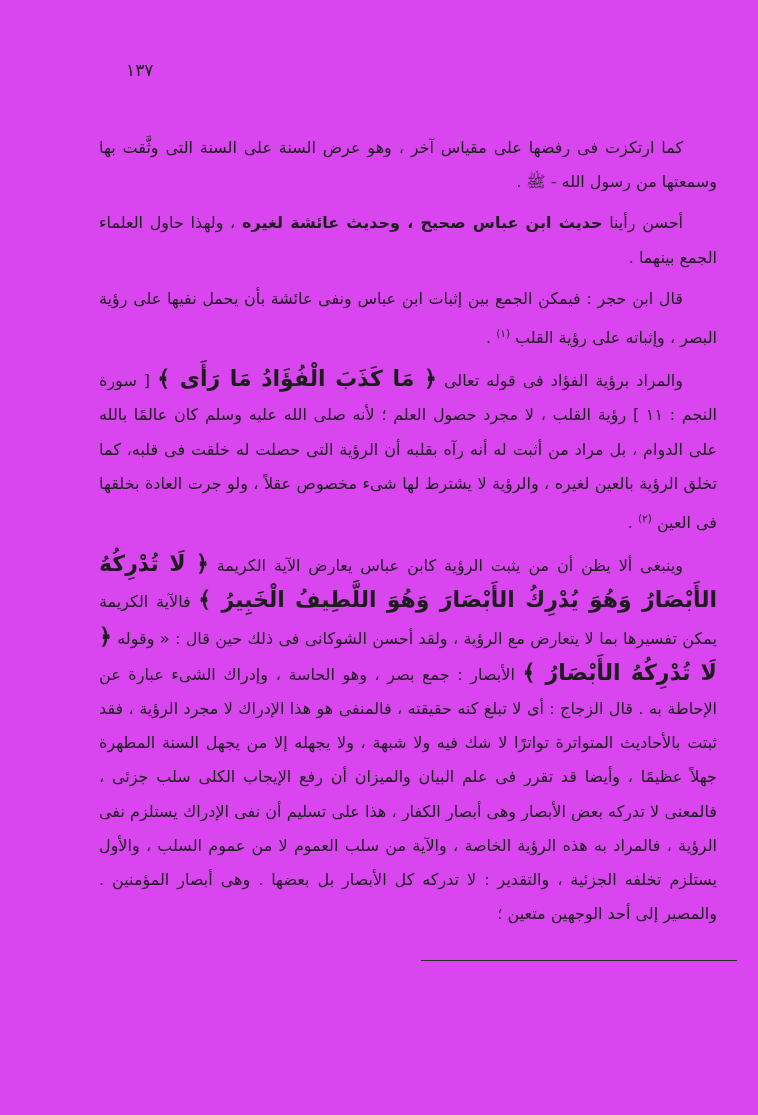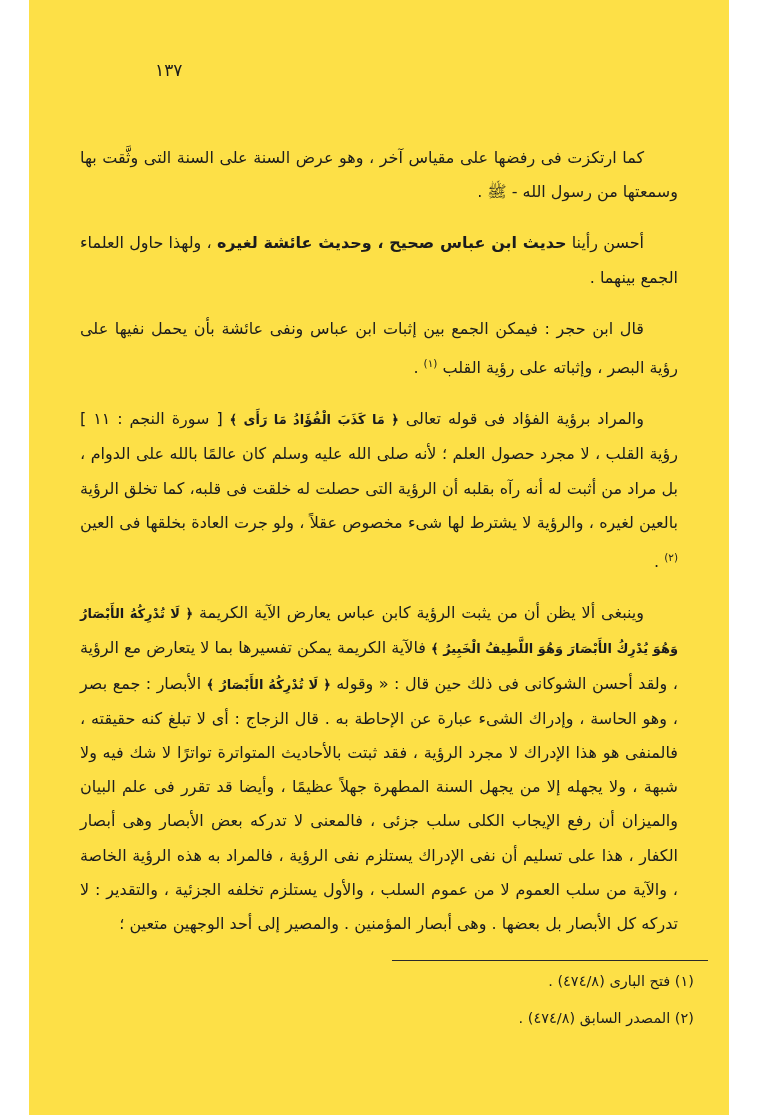--- a/index.html
+++ b/index.html
@@ -4,24 +4,24 @@
 <style>
   * { box-sizing: border-box; }
   html, body {
     margin: 0;
     padding: 0;
     background: #ffffff;
     font-family: "DejaVu Sans", sans-serif;
   }
   .page {
     position: relative;
-    width: 700px;
+    width: 758px;
     height: 1115px;
     margin: 0 auto;
-    background: #fde047;
+    background: #d946ef;
     color: #1c1c1c;
     overflow: hidden;
   }
   .page-number {
     position: absolute;
     top: 60px;
     left: 126px;
     font-size: 17px;
     letter-spacing: 1px;
     direction: rtl;
@@ -30,28 +30,28 @@
     position: absolute;
     top: 124px;
     right: 34px;
     width: 632px;
     direction: rtl;
     text-align: justify;
     font-size: 16px;
     line-height: 34.2px;
   }
   .body-text p {
-    margin: 17px;
+    margin: 7px;
     text-indent: 34px;
   }
   .run-normal { font-weight: normal; }
   .run-bold { font-weight: bold; }
   .run-quran {
     font-weight: bold;
-    font-size: 13px;
+    font-size: 22px;
     letter-spacing: 0.5px;
   }
   .run-sup {
     font-size: 10.5px;
     vertical-align: 6px;
     font-weight: normal;
   }
   .footnotes {
     position: absolute;
     top: 960px;
@@ -85,19 +85,15 @@
         <p><span class="run-normal">كما ارتكزت فى رفضها على مقياس آخر ، وهو عرض السنة على السنة التى وثَّقت بها وسمعتها من رسول الله - ﷺ .</span></p>
         <p><span class="run-normal">أحسن رأينا </span><span class="run-bold">حديث ابن عباس صحيح ، وحديث عائشة لغيره</span><span class="run-normal"> ، ولهذا حاول العلماء الجمع بينهما .</span></p>
         <p><span class="run-normal">قال ابن حجر : فيمكن الجمع بين إثبات ابن عباس ونفى عائشة بأن يحمل نفيها على رؤية البصر ، وإثباته على رؤية القلب </span><span class="run-sup">(١)</span><span class="run-normal"> .</span></p>
         <p><span class="run-normal">والمراد برؤية الفؤاد فى قوله تعالى </span><span class="run-quran">﴿ مَا كَذَبَ الْفُؤَادُ مَا رَأَى ﴾</span><span class="run-normal"> [ سورة النجم : ١١ ] رؤية القلب ، لا مجرد حصول العلم ؛ لأنه صلى الله عليه وسلم كان عالمًا بالله على الدوام ، بل مراد من أثبت له أنه رآه بقلبه أن الرؤية التى حصلت له خلقت فى قلبه، كما تخلق الرؤية بالعين لغيره ، والرؤية لا يشترط لها شىء مخصوص عقلاً ، ولو جرت العادة بخلقها فى العين </span><span class="run-sup">(٢)</span><span class="run-normal"> .</span></p>
         <p><span class="run-normal">وينبغى ألا يظن أن من يثبت الرؤية كابن عباس يعارض الآية الكريمة </span><span class="run-quran">﴿ لَا تُدْرِكُهُ الأَبْصَارُ وَهُوَ يُدْرِكُ الأَبْصَارَ وَهُوَ اللَّطِيفُ الْخَبِيرُ ﴾</span><span class="run-normal"> فالآية الكريمة يمكن تفسيرها بما لا يتعارض مع الرؤية ، ولقد أحسن الشوكانى فى ذلك حين قال : « وقوله </span><span class="run-quran">﴿ لَا تُدْرِكُهُ الأَبْصَارُ ﴾</span><span class="run-normal"> الأبصار : جمع بصر ، وهو الحاسة ، وإدراك الشىء عبارة عن الإحاطة به . قال الزجاج : أى لا تبلغ كنه حقيقته ، فالمنفى هو هذا الإدراك لا مجرد الرؤية ، فقد ثبتت بالأحاديث المتواترة تواترًا لا شك فيه ولا شبهة ، ولا يجهله إلا من يجهل السنة المطهرة جهلاً عظيمًا ، وأيضا قد تقرر فى علم البيان والميزان أن رفع الإيجاب الكلى سلب جزئى ، فالمعنى لا تدركه بعض الأبصار وهى أبصار الكفار ، هذا على تسليم أن نفى الإدراك يستلزم نفى الرؤية ، فالمراد به هذه الرؤية الخاصة ، والآية من سلب العموم لا من عموم السلب ، والأول يستلزم تخلفه الجزئية ، والتقدير : لا تدركه كل الأبصار بل بعضها . وهى أبصار المؤمنين . والمصير إلى أحد الوجهين متعين ؛</span></p>
       </div>
   </main>
 
   <footer class="footnotes">
     <hr class="footnote-rule">
-    <div id="footnotes">
-        <p>(١) فتح البارى (٤٧٤/٨) .</p>
-        <p>(٢) المصدر السابق (٤٧٤/٨) .</p>
-      </div>
   </footer>
 
 </div>
 
 </body></html>

